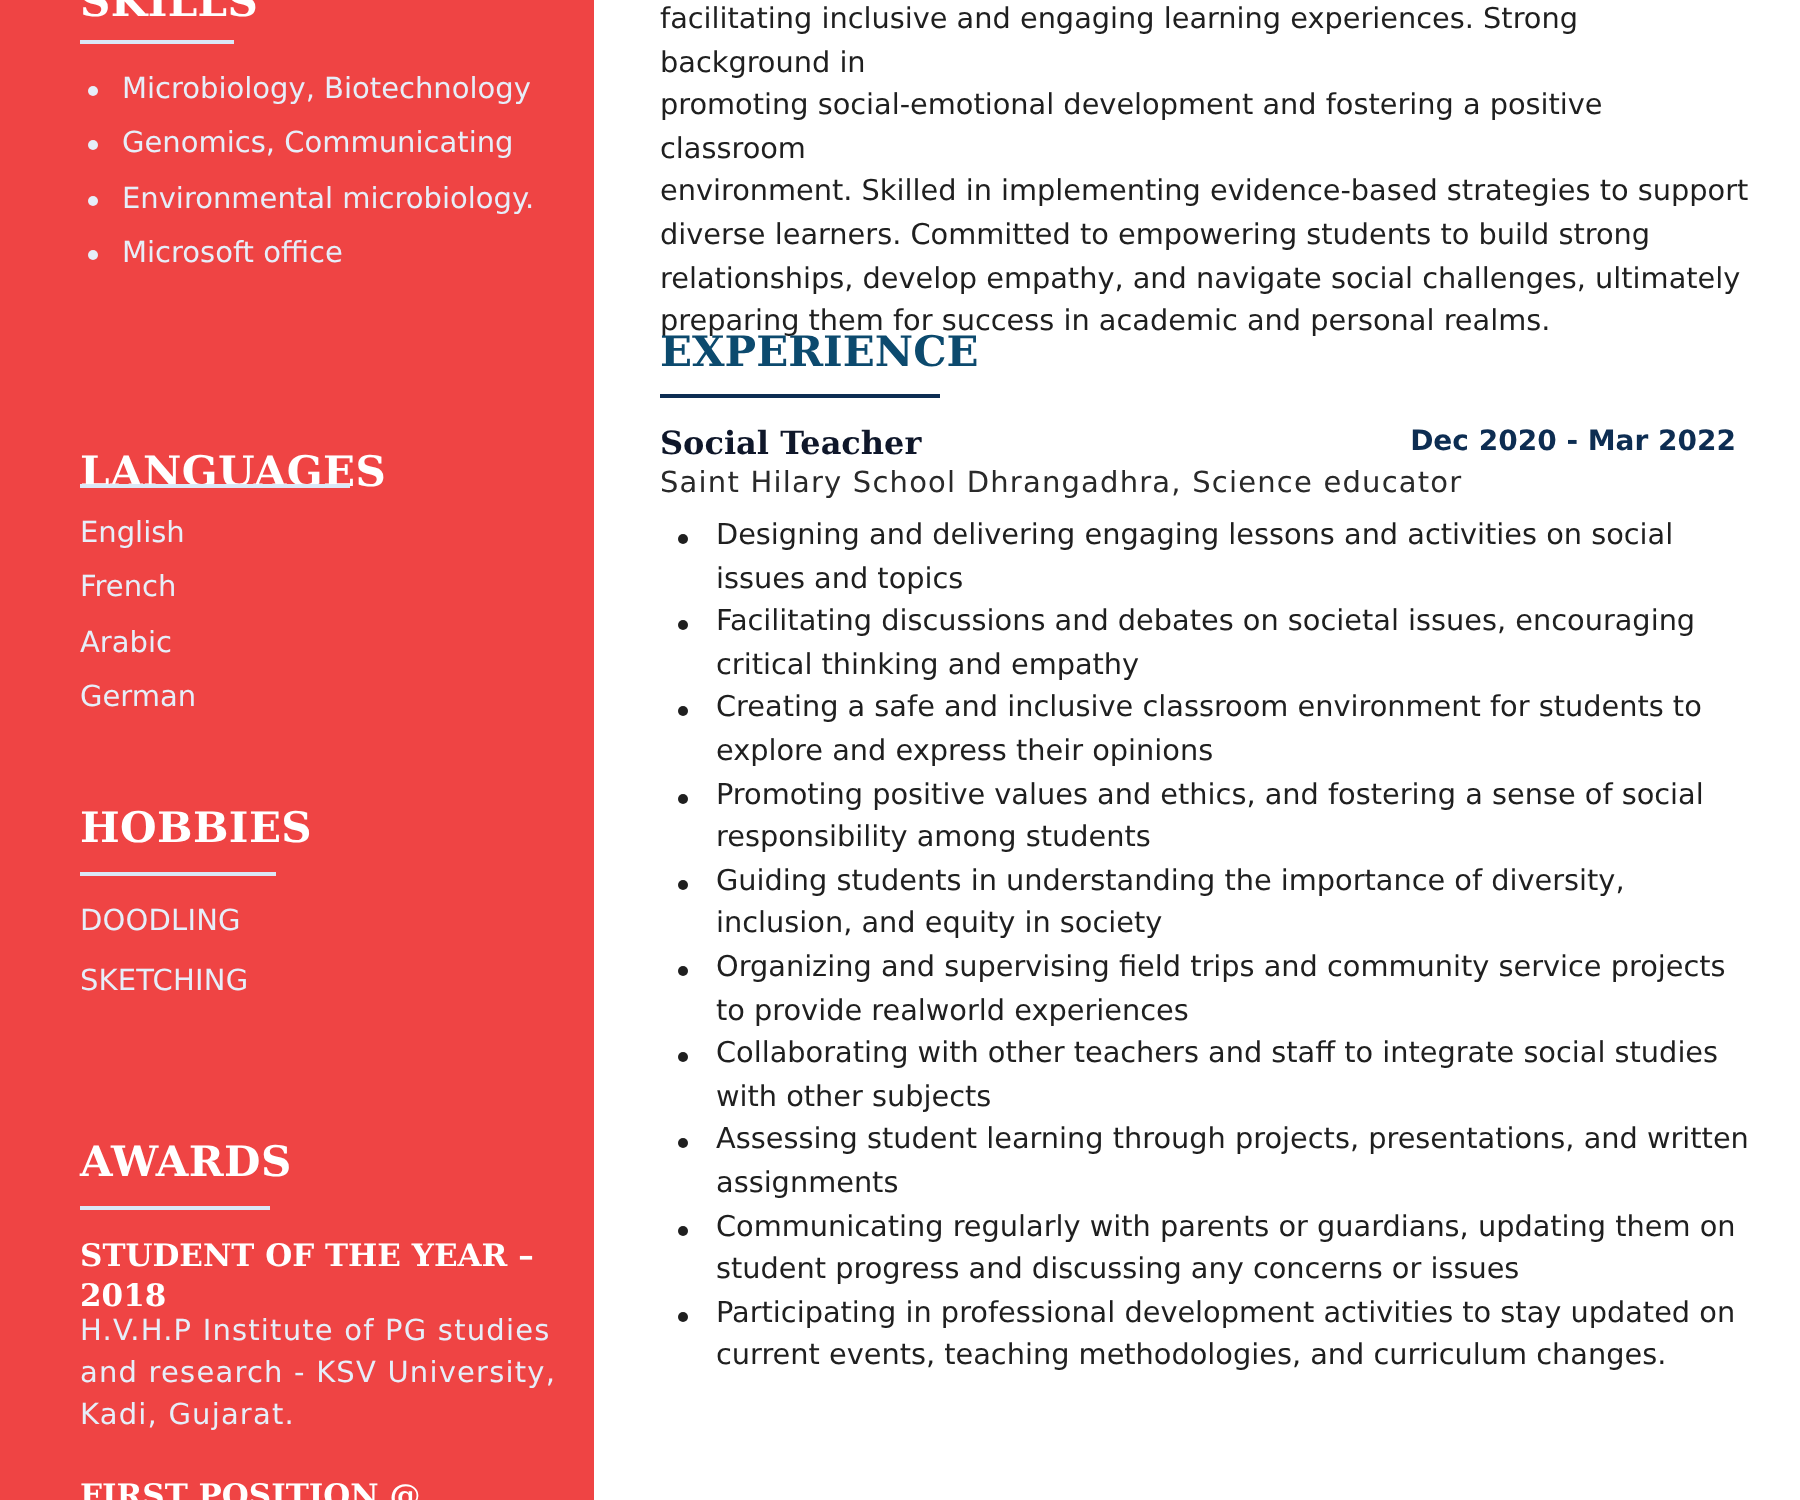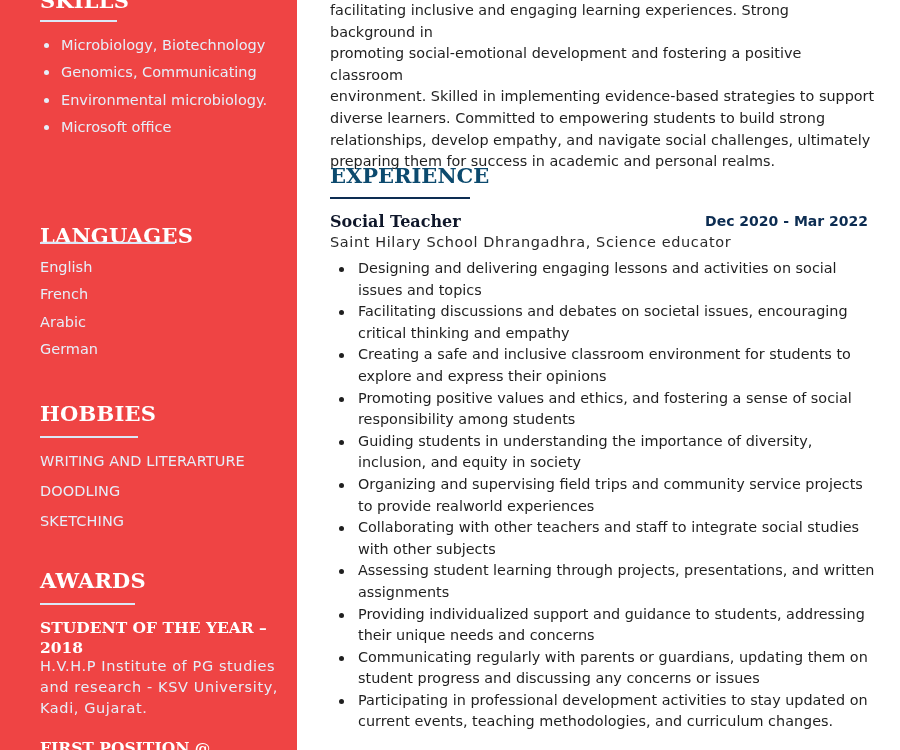--- a/index.html
+++ b/index.html
@@ -93,21 +93,20 @@
   <ul class="plain-list lang-list" style="top:255px;">
     <li>English</li>
     <li>French</li>
     <li>Arabic</li>
     <li>German</li>
   </ul>
 
   <h2 class="sec-title" style="top:401px;">HOBBIES</h2>
   <div class="sec-rule" style="top:436px;width:98px;"></div>
   <ul class="plain-list hobby-list" style="top:449px;">
-    <li>WRITING AND LITERARTURE</li>
     <li>DOODLING</li>
     <li>SKETCHING</li>
   </ul>
 
   <h2 class="sec-title" style="top:568px;">AWARDS</h2>
   <div class="sec-rule" style="top:603px;width:95px;"></div>
   <div class="award-title" style="top:618px;">STUDENT OF THE YEAR – 2018</div>
   <div class="award-desc" style="top:656px;">H.V.H.P Institute of PG studies and research - KSV University, Kadi, Gujarat.</div>
   <div class="award-title" style="top:738px;">FIRST POSITION @</div>
 </div>
@@ -131,17 +130,16 @@
 
   <ul class="duties">
     <li>Designing and delivering engaging lessons and activities on social issues and topics</li>
     <li>Facilitating discussions and debates on societal issues, encouraging critical thinking and empathy</li>
     <li>Creating a safe and inclusive classroom environment for students to explore and express their opinions</li>
     <li>Promoting positive values and ethics, and fostering a sense of social responsibility among students</li>
     <li>Guiding students in understanding the importance of diversity, inclusion, and equity in society</li>
     <li>Organizing and supervising field trips and community service projects to provide realworld experiences</li>
     <li>Collaborating with other teachers and staff to integrate social studies with other subjects</li>
     <li>Assessing student learning through projects, presentations, and written assignments</li>
-    <li>Providing individualized support and guidance to students, addressing their unique needs and concerns</li>
     <li>Communicating regularly with parents or guardians, updating them on student progress and discussing any concerns or issues</li>
     <li>Participating in professional development activities to stay updated on current events, teaching methodologies, and curriculum changes.</li>
   </ul>
 </div>
 
 </body></html>

